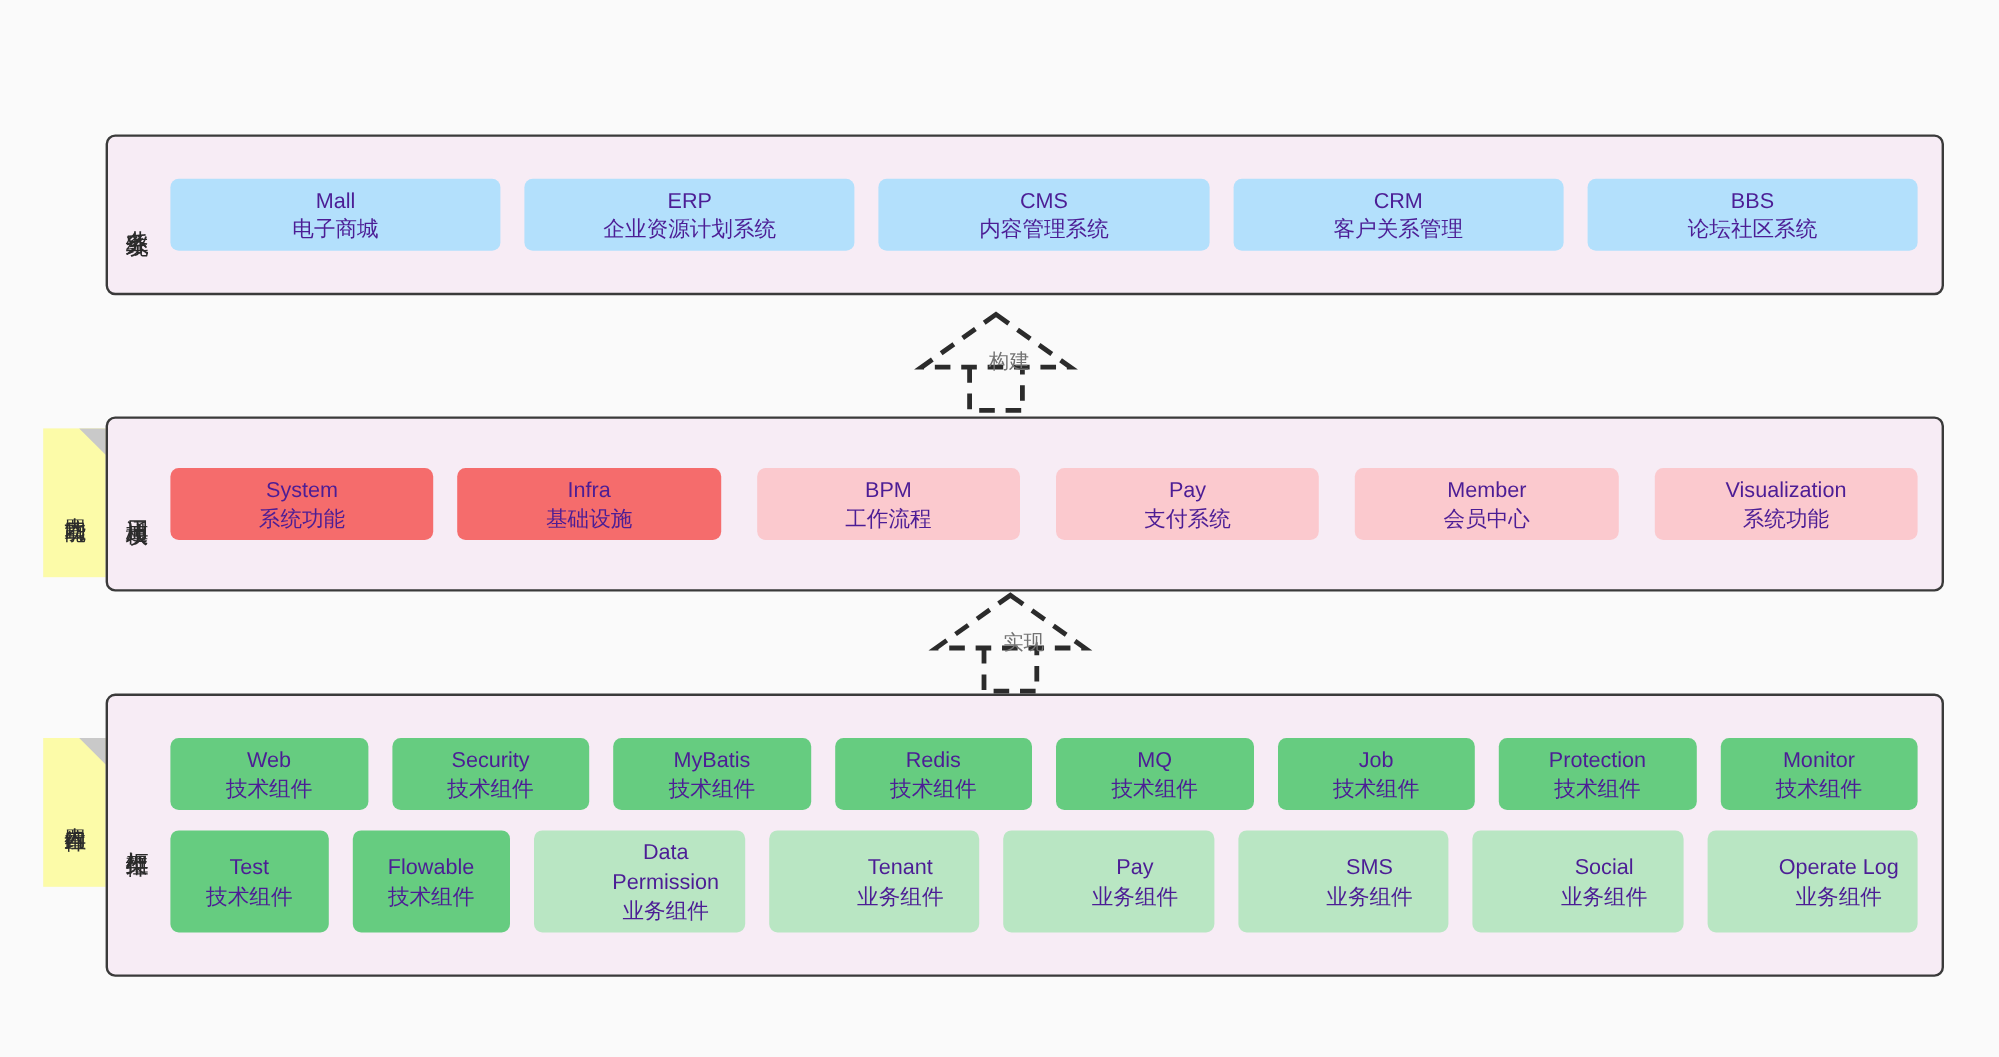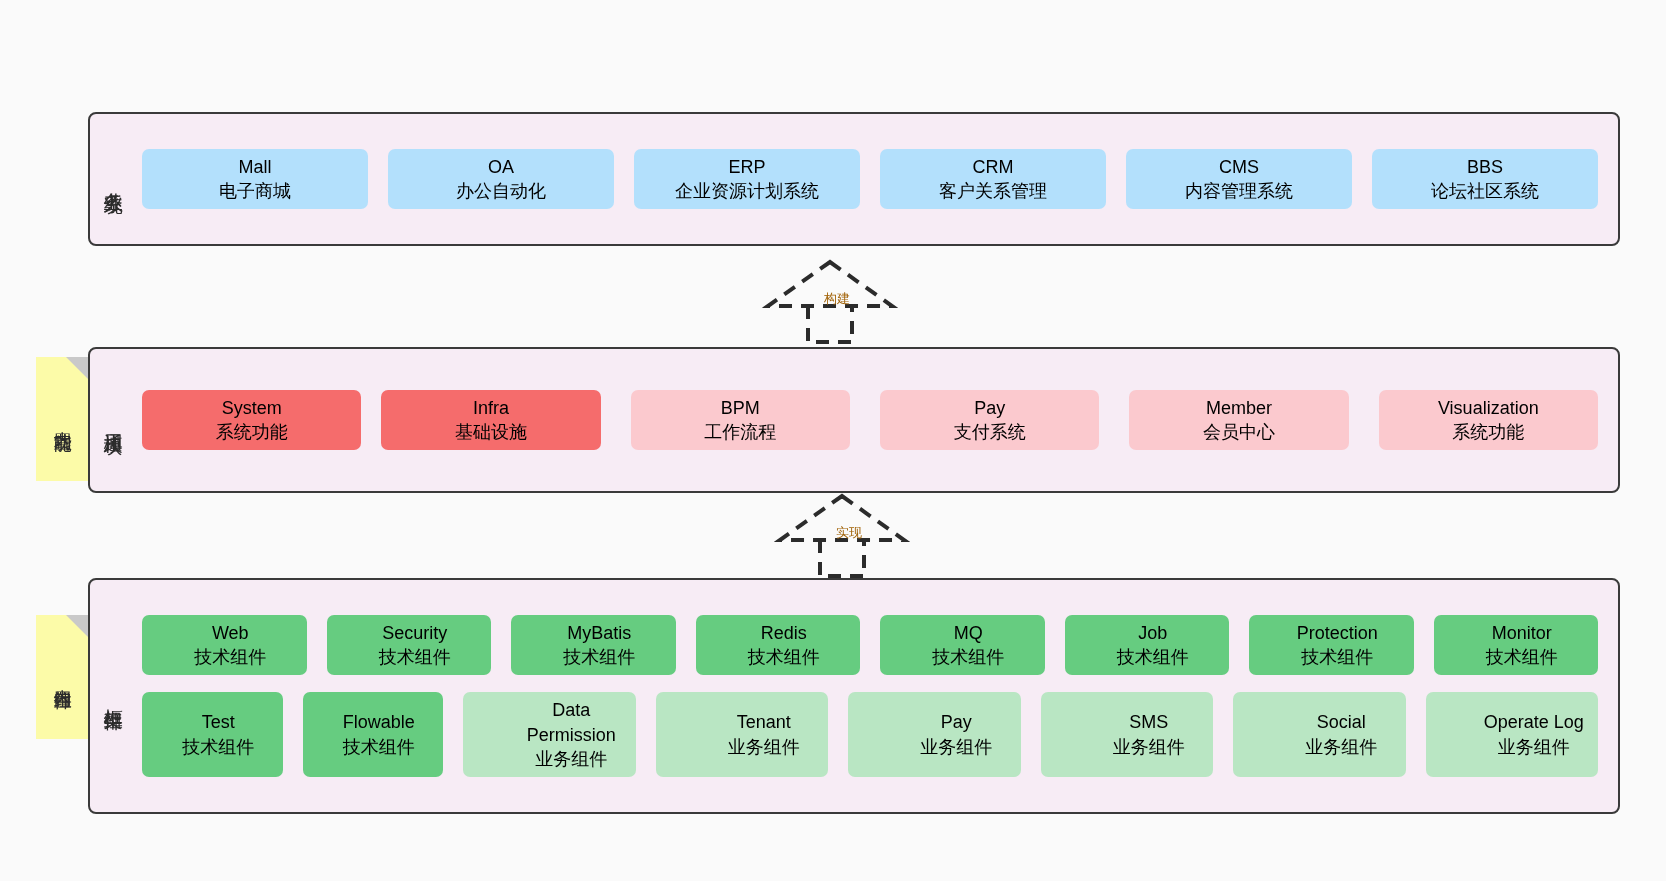--- a/index.html
+++ b/index.html
@@ -52,32 +52,32 @@
 
   .card {
     border-radius: 7px;
     display: flex;
     flex-direction: column;
     align-items: center;
     justify-content: center;
     text-align: center;
     font-size: 18px;
     line-height: 1.35;
-    color: #000000;
+    color: #4c1d95;
     padding: 6px 4px;
     user-select: none;
   }
   .card .t1 { display: block; }
   .card .t2 { display: block; }
 
   
   .c-blue       { background: #b3e0fc; }
   .c-red        { background: #f56c6c; }
   .c-pink       { background: #fbc9ce; margin-left: 10px; }
-  .c-green      { background: #66cc80; padding-left: 16px; }
+  .c-green      { background: #66cc80; }
   .c-lightgreen { background: #b9e6c3; padding-left: 48px; }
 
   
   .note {
     position: absolute;
     background: #fcfba8;
     font-size: 18px;
     line-height: 1.2;
     color: #2b2b2b;
     display: flex;
@@ -97,55 +97,51 @@
   }
 
   
   .connector { position: absolute; }
   .connector svg { display: block; overflow: visible; }
   .connector .clabel {
     position: absolute;
     left: 50%;
     transform: translateX(-6px);
     top: 32px;
-    font-size: 13px;
-    color: #a16207;
+    font-size: 17px;
+    color: #737373;
     background: transparent;
     white-space: nowrap;
     user-select: none;
   }
 </style>
 </head>
 <body>
 
 <div class="canvas">
 
   <div class="layer" id="layer-0" style="left:88px; top:112px; width:1532px; height:134px;">
     <div class="layer-title">业务系统</div>
     <div class="layer-body">
       <div class="row">
         <div class="card c-blue">
           <span class="t1">Mall</span>
           <span class="t2">电子商城</span>
         </div>
         <div class="card c-blue">
-          <span class="t1">OA</span>
-          <span class="t2">办公自动化</span>
-        </div>
-        <div class="card c-blue">
           <span class="t1">ERP</span>
           <span class="t2">企业资源计划系统</span>
         </div>
         <div class="card c-blue">
+          <span class="t1">CMS</span>
+          <span class="t2">内容管理系统</span>
+        </div>
+        <div class="card c-blue">
           <span class="t1">CRM</span>
           <span class="t2">客户关系管理</span>
-        </div>
-        <div class="card c-blue">
-          <span class="t1">CMS</span>
-          <span class="t2">内容管理系统</span>
         </div>
         <div class="card c-blue">
           <span class="t1">BBS</span>
           <span class="t2">论坛社区系统</span>
         </div>
       </div>
     </div>
   </div>
 
   <div class="connector" style="left:760px; top:258px; width:140px; height:86px;">

